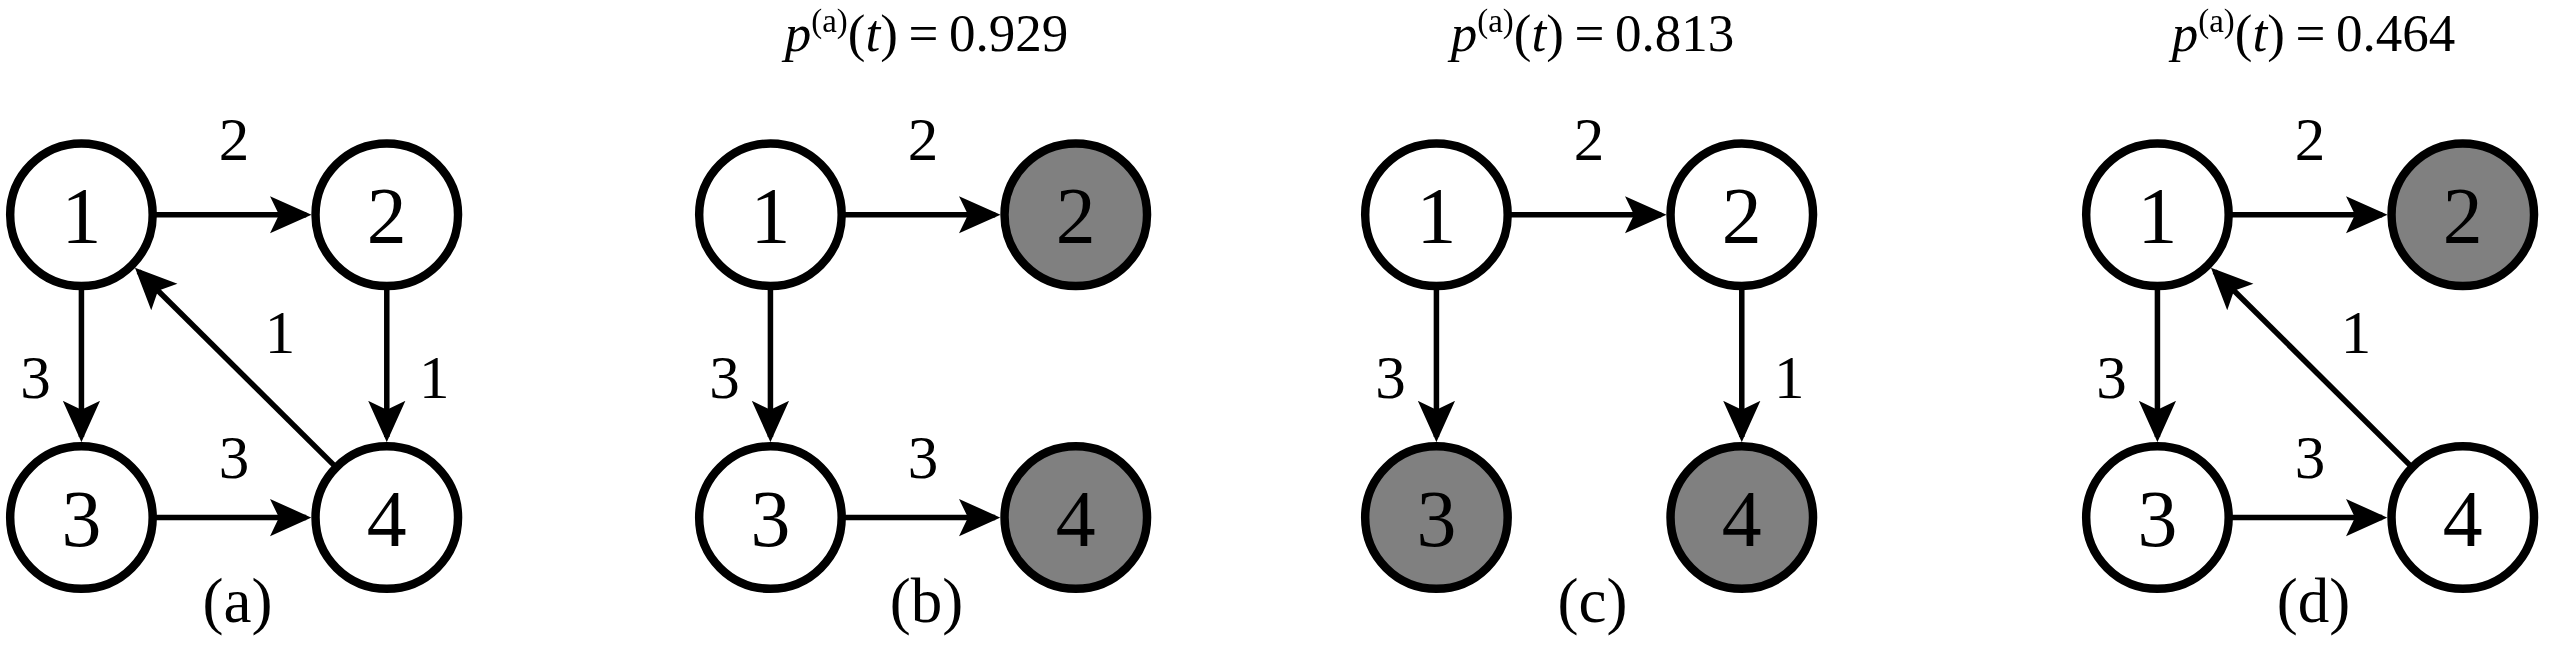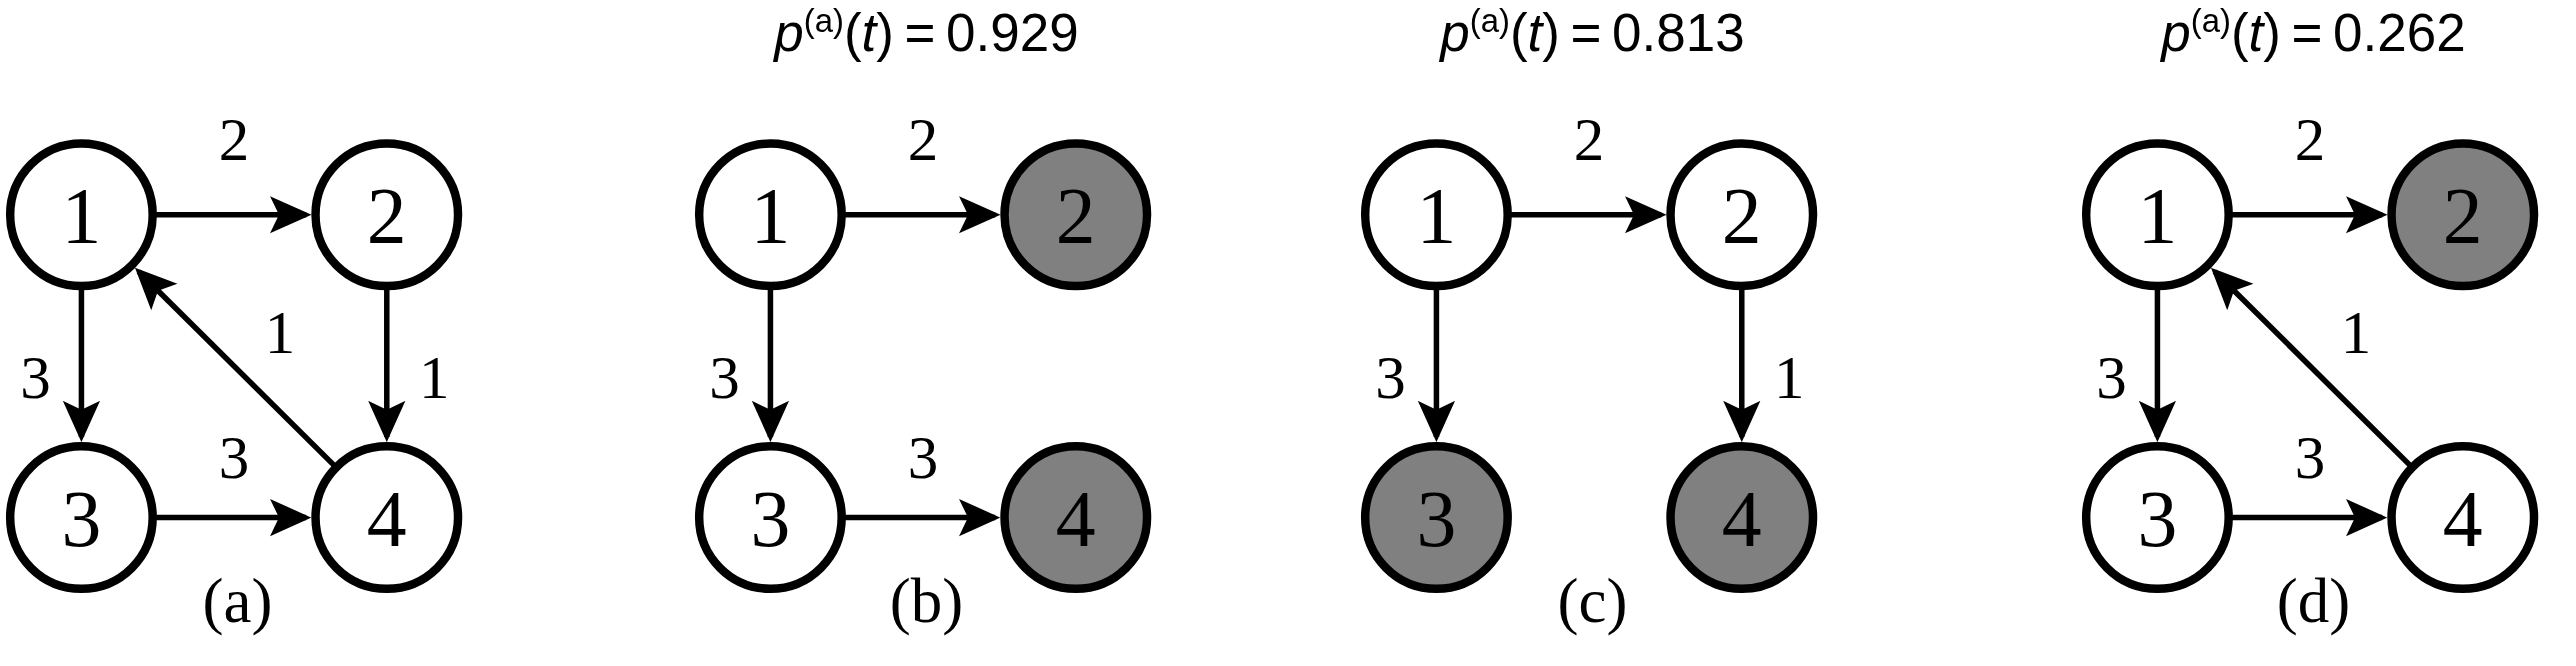--- a/index.html
+++ b/index.html
@@ -21,21 +21,21 @@
     position: absolute;
     top: 0;
     height: 667px;
   }
   .panel-title {
     position: absolute;
     top: 5.1px;
     left: 0;
     width: 100%;
     text-align: center;
-    font-family: Liberation Sans, sans-serif;
+    font-family: Liberation Serif, serif;
     font-size: 53px;
     line-height: 1;
     color: #000000;
     white-space: nowrap;
   }
   .panel-title .mi {
     font-style: italic;
   }
   .panel-title .sup {
     font-size: 0.62em;
@@ -205,21 +205,21 @@
           </g>
           <g>
             <circle cx="456" cy="610" r="84" fill="#808080" stroke="#000000" stroke-width="10"></circle>
             <text x="456" y="612" text-anchor="middle" dominant-baseline="central" class="nodelabel">4</text>
           </g>
         </g>
       </svg>
       <div class="panel-caption" style="top: 570px;">(c)</div>
     </div>
     <div class="panel" style="left: 2076px; width: 475px;">
-      <div class="panel-title"><span class="mi">p</span><span class="sup">(a)</span><span class="paren">(</span><span class="mi">t</span><span class="paren">)</span><span class="paren"> = </span><span class="paren">0.262</span></div>
+      <div class="panel-title"><span class="mi">p</span><span class="sup">(a)</span><span class="paren">(</span><span class="mi">t</span><span class="paren">)</span><span class="paren"> = </span><span class="paren">0.464</span></div>
       <svg width="475" height="667" viewBox="0 0 560 786" class="graph">
         <defs>
           <marker id="panel-d-arrow" viewBox="0 0 12 12" refX="10.5" refY="6" markerWidth="7.5" markerHeight="7.5" orient="auto-start-reverse" markerUnits="strokeWidth">
             <path d="M 0 0.6 L 12 6 L 0 11.4 L 2.6 6 Z" fill="#000000"></path>
           </marker>
         </defs>
         <g>
           <g>
             <line x1="178" y1="253" x2="361" y2="253" stroke="#000000" stroke-width="6.5" marker-end="url(#panel-d-arrow)"></line>
             <text x="276" y="172" text-anchor="middle" dominant-baseline="middle" class="edgelabel">2</text>

